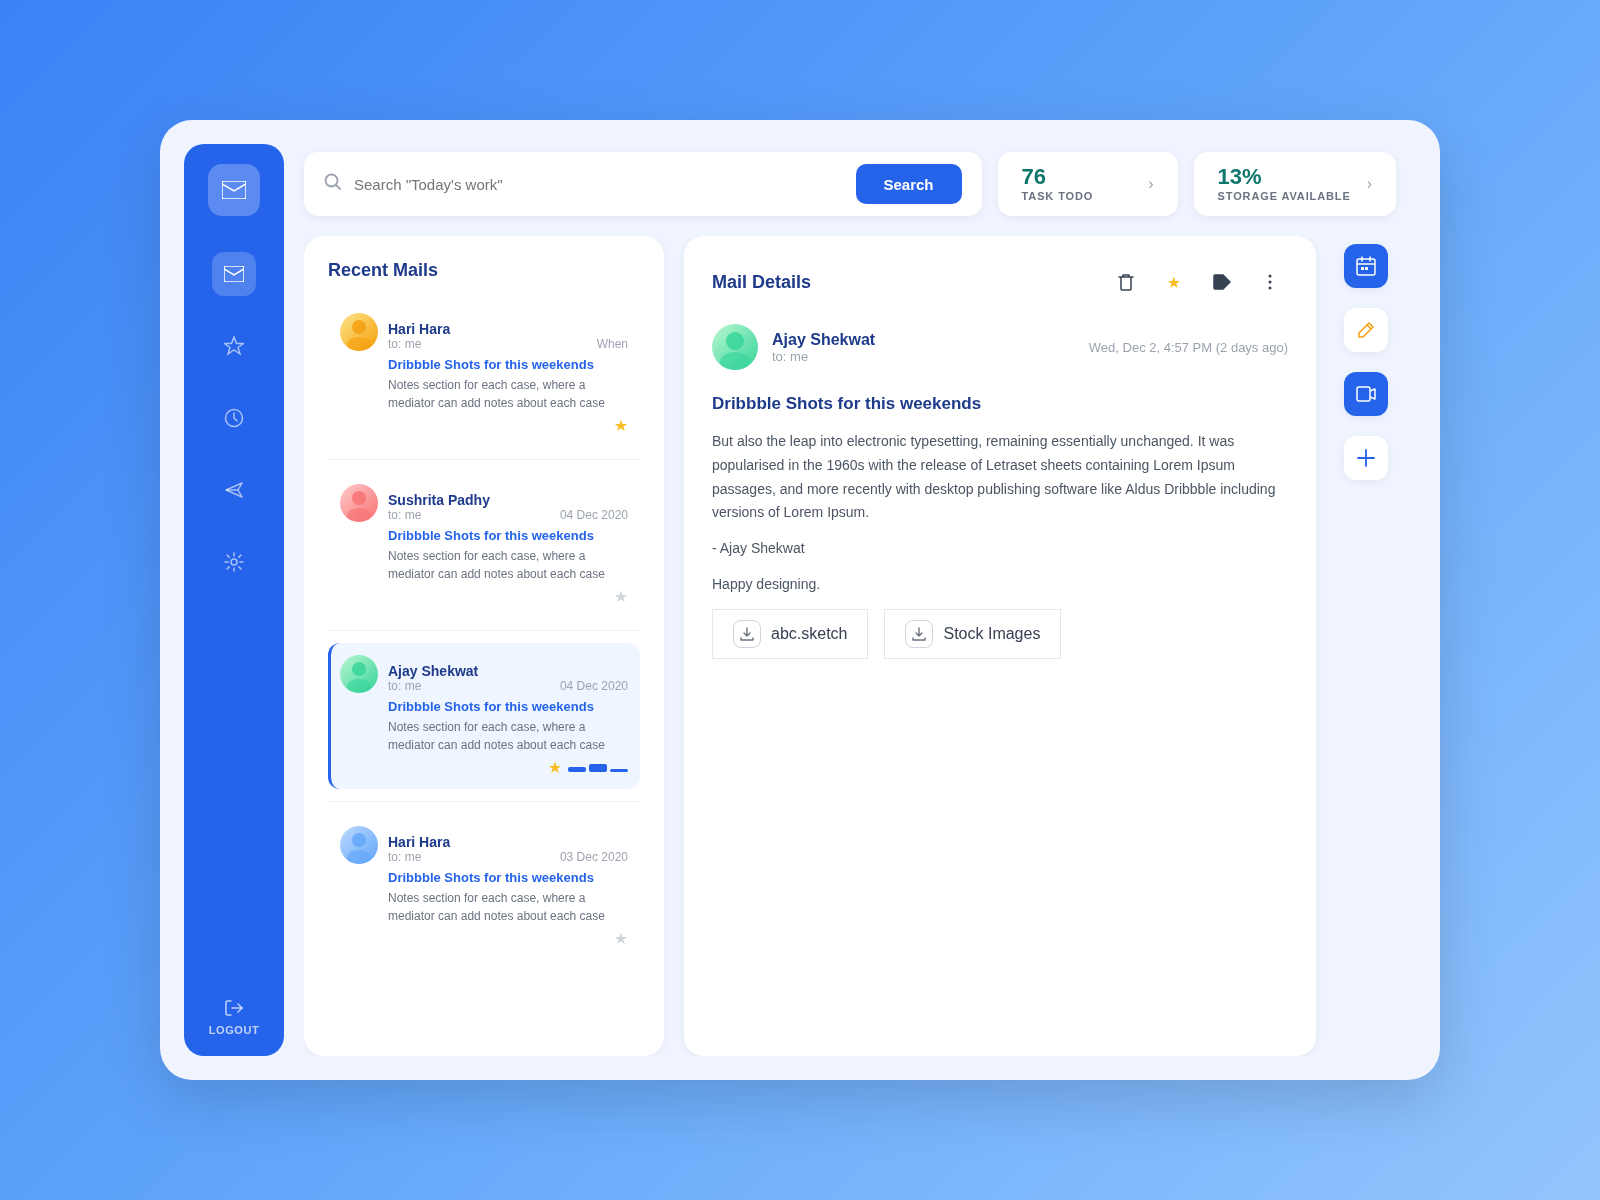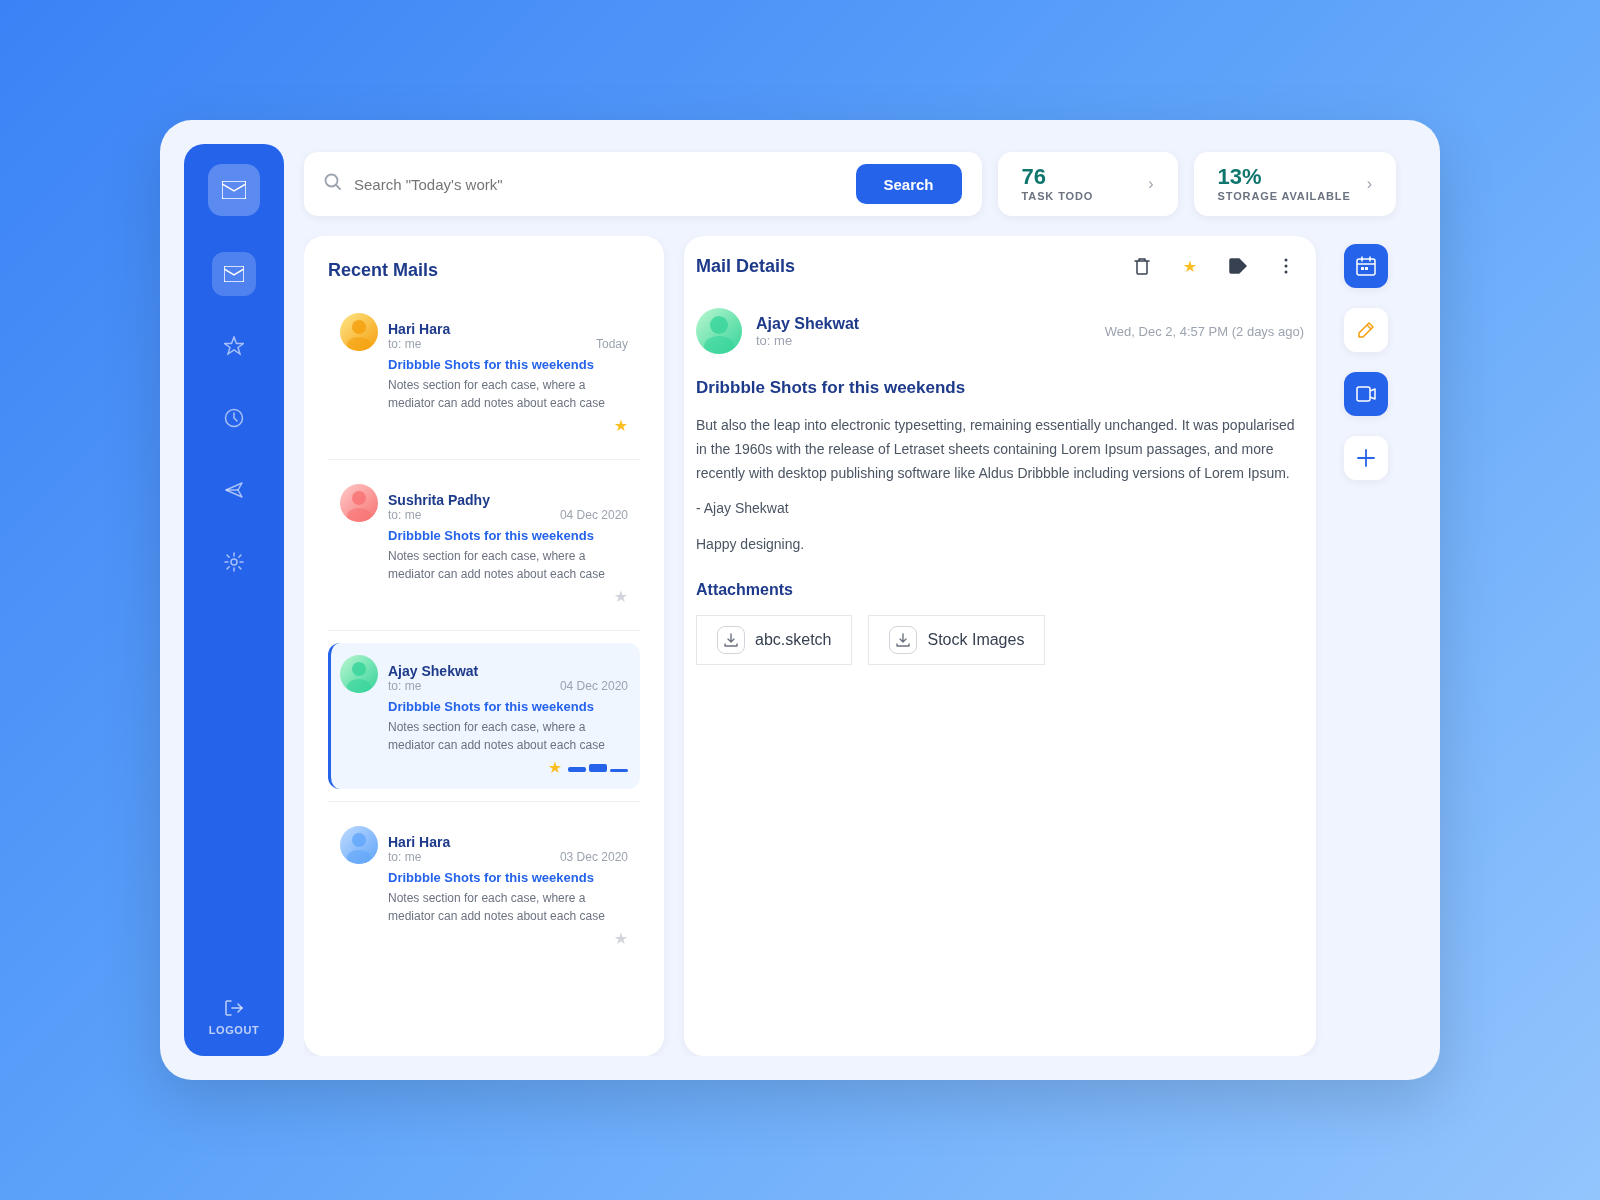--- a/index.html
+++ b/index.html
@@ -260,21 +260,21 @@
       width: 18px;
       height: 3px;
       border-radius: 2px;
       background: #2563eb;
     }
     
     .mail-detail-panel {
       flex: 1;
       background: white;
       border-radius: 20px;
-      padding: 12px;
+      padding: 28px;
       overflow-y: auto;
       box-shadow: 0 2px 10px rgba(0,0,0,0.05);
     }
     .detail-header {
       display: flex;
       align-items: center;
       margin-bottom: 24px;
     }
     .detail-title {
       font-size: 18px;
@@ -516,21 +516,21 @@
             <div class="avatar face-1">
               <svg width="38" height="38" viewBox="0 0 38 38">
                   <circle cx="19" cy="14" r="7" fill="#f59e0b" opacity="0.8"></circle>
                   <ellipse cx="19" cy="32" rx="12" ry="8" fill="#f59e0b" opacity="0.6"></ellipse>
                 </svg>
             </div>
             <div class="mail-meta">
               <div class="mail-sender">Hari Hara</div>
               <div class="mail-to">to: me</div>
             </div>
-            <div class="mail-date">Today</div>
+            <div class="mail-date">When</div>
           </div>
           <div class="mail-subject">Dribbble Shots for this weekends</div>
           <div class="mail-preview">Notes section for each case, where a mediator can add notes about each case</div>
           <div class="mail-footer">
             <span class="star-icon">★</span>
           </div>
         </div>
 
         <div class="divider"></div>
 
@@ -647,21 +647,20 @@
         </div>
 
         <div class="detail-subject">Dribbble Shots for this weekends</div>
 
         <div class="detail-body">
           <p>But also the leap into electronic typesetting, remaining essentially unchanged. It was popularised in the 1960s with the release of Letraset sheets containing Lorem Ipsum passages, and more recently with desktop publishing software like Aldus Dribbble including versions of Lorem Ipsum.</p>
           <p>- Ajay Shekwat</p>
           <p>Happy designing.</p>
         </div>
 
-        <div class="attachments-title">Attachments</div>
         <div class="attachments-row">
           <div class="attachment-chip">
             <div class="download-icon">
               <svg width="14" height="14" viewBox="0 0 14 14" fill="none">
                 <path d="M7 1V9M7 9L4 6M7 9L10 6M1 11V13H13V11" stroke="#6b7280" stroke-width="1.4" stroke-linecap="round" stroke-linejoin="round"></path>
               </svg>
             </div>
             <span>abc.sketch</span>
           </div>
           <div class="attachment-chip">

